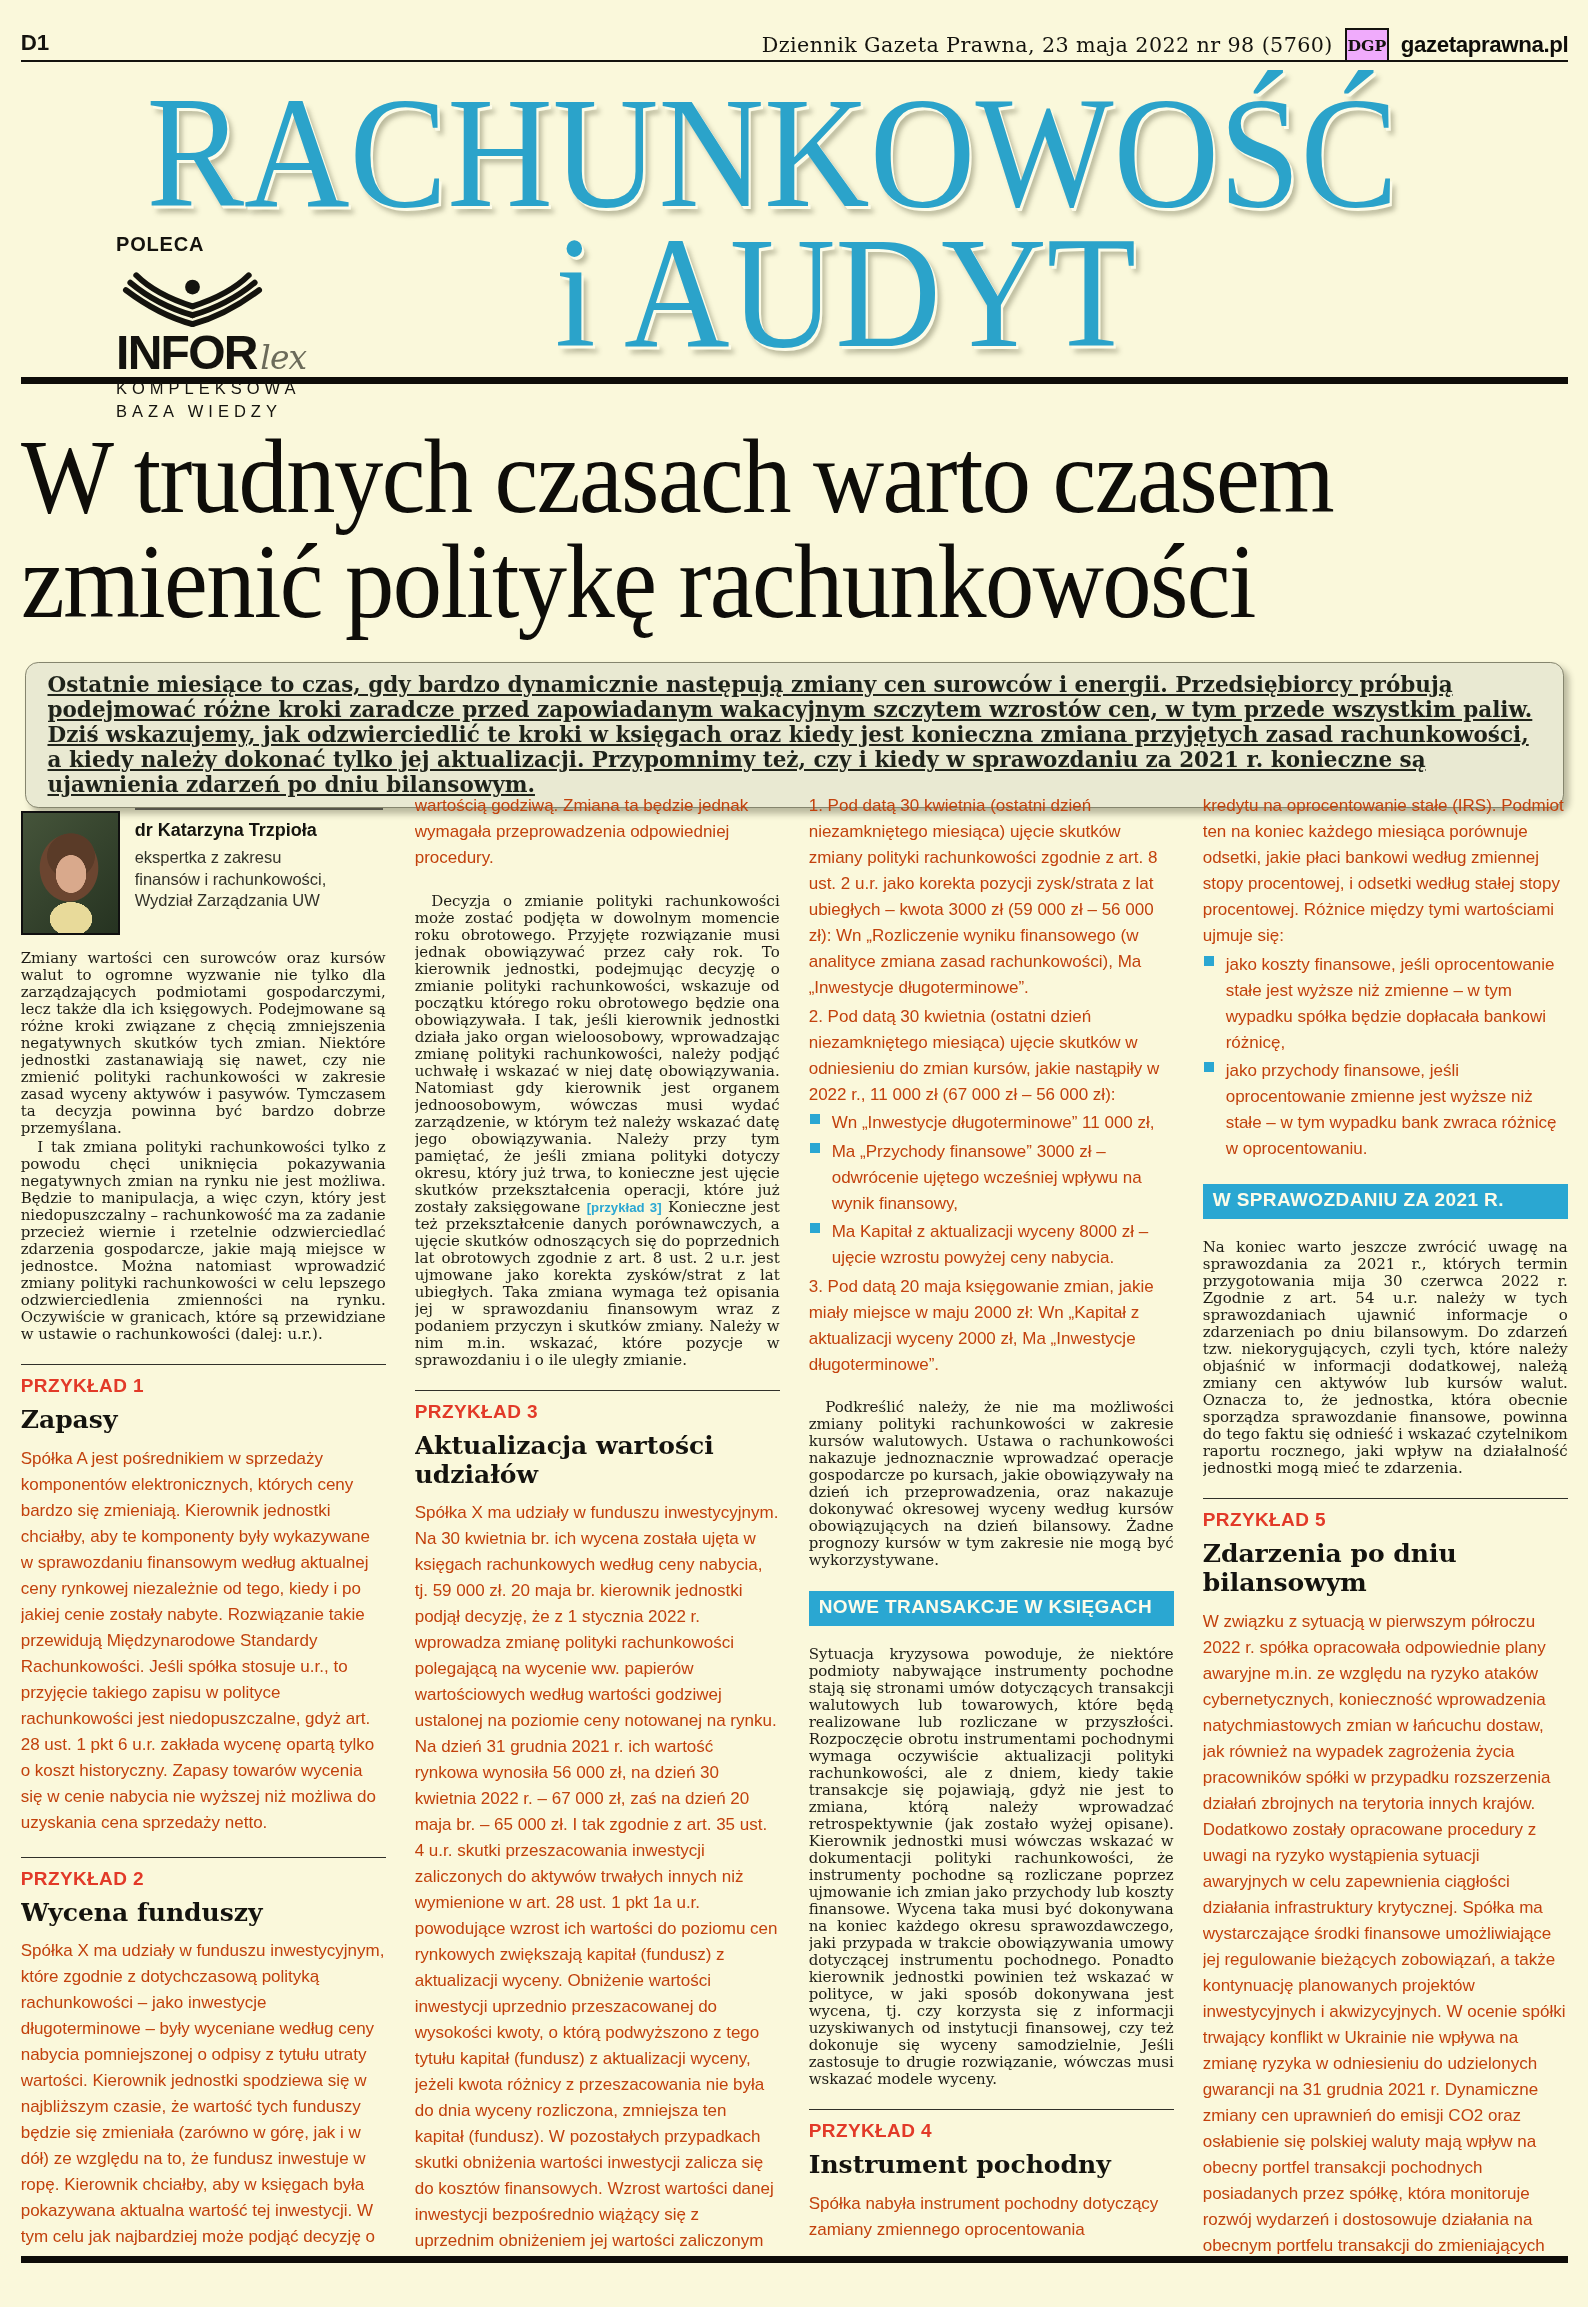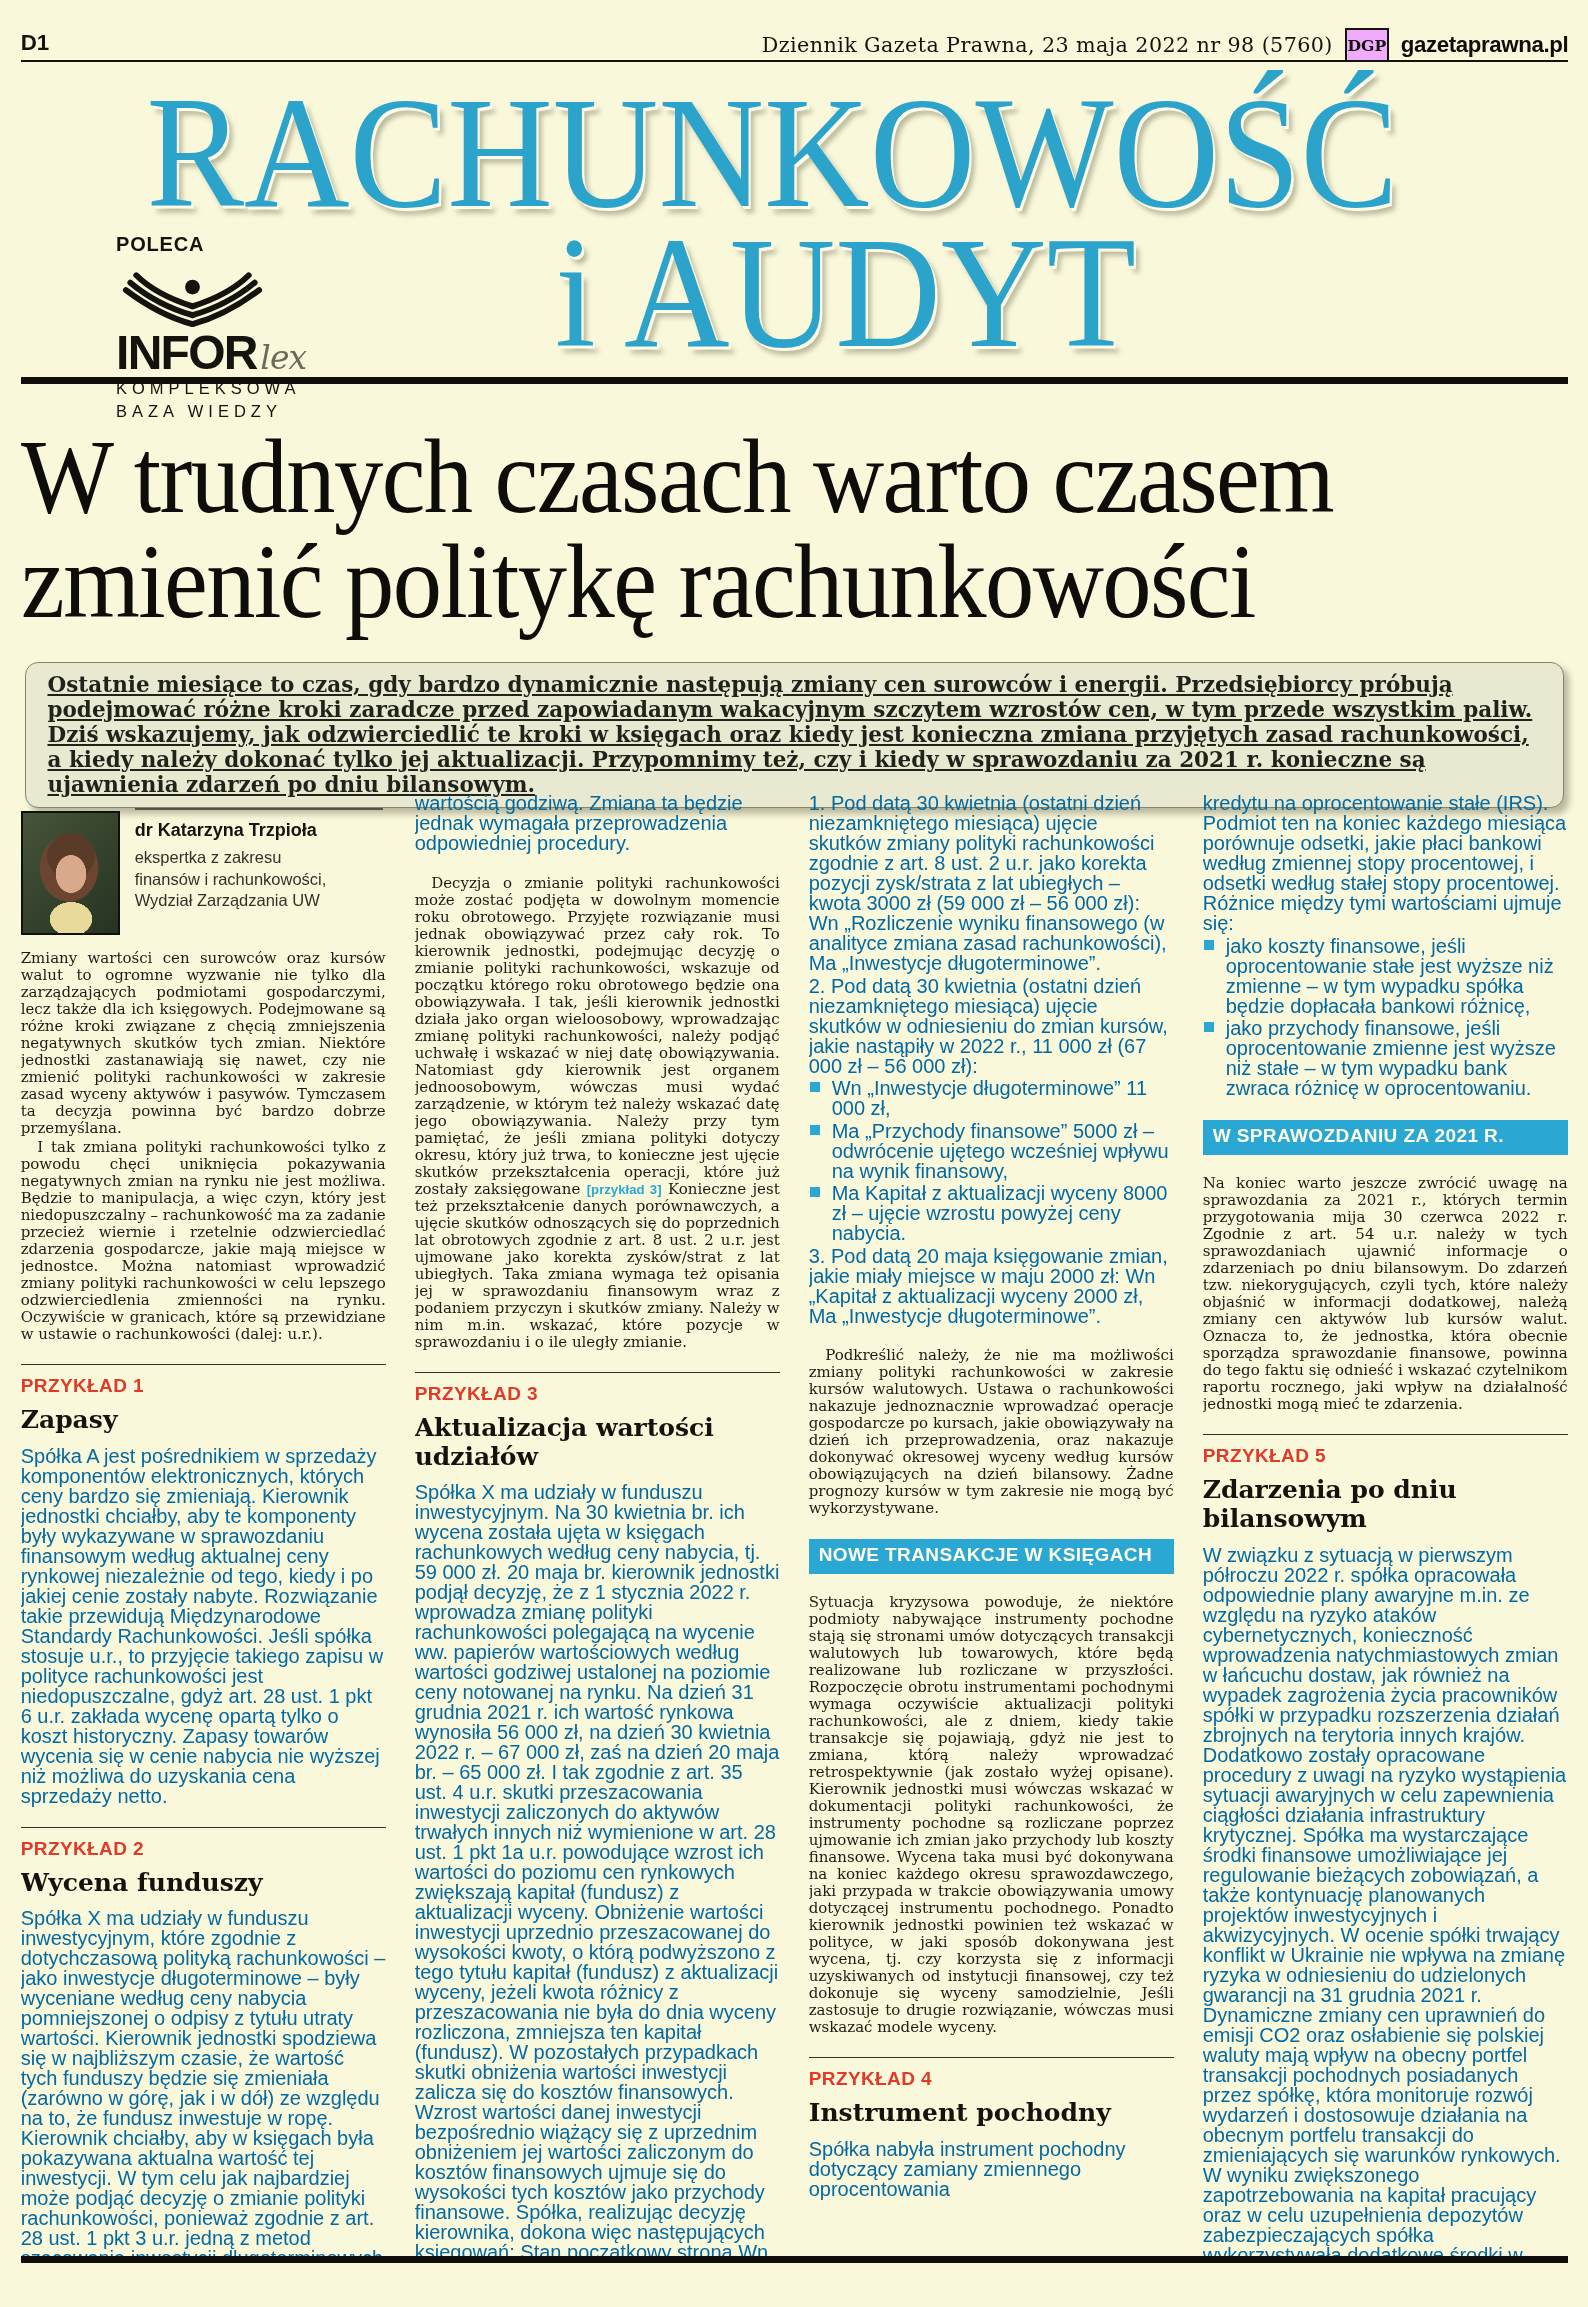--- a/index.html
+++ b/index.html
@@ -52,21 +52,21 @@
       linear-gradient(135deg,#45543A,#263321);}
   .author-meta{position:absolute;left:114px;top:15px;width:248px;}
   .author-rule{height:1.7px;background:#55544a;margin-bottom:10px;}
   .author-name{font:bold 18px "Liberation Sans",sans-serif;color:#15140F;margin-bottom:6.6px;}
   .author-bio{font:16.5px/21.5px "Liberation Sans",sans-serif;color:#33322A;}
   
   .body-p{font-family:"DejaVu Serif",serif;font-size:15px;line-height:17px;color:#1D1C15;
           text-align:justify;margin:0 0 1.7px;}
   .body-p.ind{text-indent:16.5px;}
   .body-p.gap{margin-top:21.5px;}
-  .ex-p{font-family:"Liberation Sans",sans-serif;font-size:20px;line-height:20px;color:#0369a1;margin:0 0 2.5px;}
+  .ex-p{font-family:"Liberation Sans",sans-serif;font-size:17px;line-height:26px;color:#c2410c;margin:0 0 2.5px;}
   .ex-label{border-top:1.7px solid #30302A;color:#E23A28;font:bold 19px "Liberation Sans",sans-serif;
             padding-top:10px;margin-top:21px;letter-spacing:0.4px;}
   .ex-title{font:bold 25px "DejaVu Serif",serif;color:#14130E;margin:8.3px 0 11.6px;}
   .sec-banner{background:#2AA7D2;color:#FDFCE9;font:bold 19px "Liberation Sans",sans-serif;
               padding:5.8px 10px 7.4px;margin:21.5px 0 20px;letter-spacing:0.4px;}
   .ex-p.bullet{position:relative;padding-left:23px;}
   .ex-p.bullet::before{content:"";position:absolute;left:1.7px;top:4.1px;width:10px;height:10px;background:#2AA7D2;}
   .ref{color:#2AA7D2;font-family:"Liberation Sans",sans-serif;font-weight:bold;font-size:13.2px;}
   .cr-marks{text-align:right;color:#D9291C;font-size:21.5px;letter-spacing:2.5px;margin-top:6.6px;}
   .legal-title{border-top:1.7px dotted #77776A;margin-top:28px;padding-top:11.6px;
@@ -144,21 +144,21 @@
       <p class="ex-p">wartością godziwą. Zmiana ta będzie jednak wymagała przeprowadzenia odpowiedniej procedury.</p>
       <p class="body-p ind gap">Decyzja o zmianie polityki rachunkowości może zostać podjęta w dowolnym momencie roku obrotowego. Przyjęte rozwiązanie musi jednak obowiązywać przez cały rok. To kierownik jednostki, podejmując decyzję o zmianie polityki rachunkowości, wskazuje od początku którego roku obrotowego będzie ona obowiązywała. I tak, jeśli kierownik jednostki działa jako organ wieloosobowy, wprowadzając zmianę polityki rachunkowości, należy podjąć uchwałę i wskazać w niej datę obowiązywania. Natomiast gdy kierownik jest organem jednoosobowym, wówczas musi wydać zarządzenie, w którym też należy wskazać datę jego obowiązywania. Należy przy tym pamiętać, że jeśli zmiana polityki dotyczy okresu, który już trwa, to konieczne jest ujęcie skutków przekształcenia operacji, które już zostały zaksięgowane <span class="ref">[przykład 3]</span> Konieczne jest też przekształcenie danych porównawczych, a ujęcie skutków odnoszących się do poprzednich lat obrotowych zgodnie z art. 8 ust. 2 u.r. jest ujmowane jako korekta zysków/strat z lat ubiegłych. Taka zmiana wymaga też opisania jej w sprawozdaniu finansowym wraz z podaniem przyczyn i skutków zmiany. Należy w nim m.in. wskazać, które pozycje w sprawozdaniu i o ile uległy zmianie.</p>
       <div class="ex-label">PRZYKŁAD 3</div>
       <h3 class="ex-title">Aktualizacja wartości udziałów</h3>
       <p class="ex-p">Spółka X ma udziały w funduszu inwestycyjnym. Na 30 kwietnia br. ich wycena została ujęta w księgach rachunkowych według ceny nabycia, tj. 59 000 zł. 20 maja br. kierownik jednostki podjął decyzję, że z 1 stycznia 2022 r. wprowadza zmianę polityki rachunkowości polegającą na wycenie ww. papierów wartościowych według wartości godziwej ustalonej na poziomie ceny notowanej na rynku. Na dzień 31 grudnia 2021 r. ich wartość rynkowa wynosiła 56 000 zł, na dzień 30 kwietnia 2022 r. – 67 000 zł, zaś na dzień 20 maja br. – 65 000 zł. I tak zgodnie z art. 35 ust. 4 u.r. skutki przeszacowania inwestycji zaliczonych do aktywów trwałych innych niż wymienione w art. 28 ust. 1 pkt 1a u.r. powodujące wzrost ich wartości do poziomu cen rynkowych zwiększają kapitał (fundusz) z aktualizacji wyceny. Obniżenie wartości inwestycji uprzednio przeszacowanej do wysokości kwoty, o którą podwyższono z tego tytułu kapitał (fundusz) z aktualizacji wyceny, jeżeli kwota różnicy z przeszacowania nie była do dnia wyceny rozliczona, zmniejsza ten kapitał (fundusz). W pozostałych przypadkach skutki obniżenia wartości inwestycji zalicza się do kosztów finansowych. Wzrost wartości danej inwestycji bezpośrednio wiążący się z uprzednim obniżeniem jej wartości zaliczonym do kosztów finansowych ujmuje się do wysokości tych kosztów jako przychody finansowe. Spółka, realizując decyzję kierownika, dokona więc następujących księgowań: Stan początkowy strona Wn konta „Inwestycje długoterminowe” 59 000 zł:</p>
     </div>
   <div class="col">
       <p class="ex-p">1. Pod datą 30 kwietnia (ostatni dzień niezamkniętego miesiąca) ujęcie skutków zmiany polityki rachunkowości zgodnie z art. 8 ust. 2 u.r. jako korekta pozycji zysk/strata z lat ubiegłych – kwota 3000 zł (59 000 zł – 56 000 zł): Wn „Rozliczenie wyniku finansowego (w analityce zmiana zasad rachunkowości), Ma „Inwestycje długoterminowe”.</p>
       <p class="ex-p">2. Pod datą 30 kwietnia (ostatni dzień niezamkniętego miesiąca) ujęcie skutków w odniesieniu do zmian kursów, jakie nastąpiły w 2022 r., 11 000 zł (67 000 zł – 56 000 zł):</p>
       <p class="ex-p bullet">Wn „Inwestycje długoterminowe” 11 000 zł,</p>
-      <p class="ex-p bullet">Ma „Przychody finansowe” 5000 zł – odwrócenie ujętego wcześniej wpływu na wynik finansowy,</p>
+      <p class="ex-p bullet">Ma „Przychody finansowe” 3000 zł – odwrócenie ujętego wcześniej wpływu na wynik finansowy,</p>
       <p class="ex-p bullet">Ma Kapitał z aktualizacji wyceny 8000 zł – ujęcie wzrostu powyżej ceny nabycia.</p>
       <p class="ex-p">3. Pod datą 20 maja księgowanie zmian, jakie miały miejsce w maju 2000 zł: Wn „Kapitał z aktualizacji wyceny 2000 zł, Ma „Inwestycje długoterminowe”.</p>
       <p class="body-p ind gap">Podkreślić należy, że nie ma możliwości zmiany polityki rachunkowości w zakresie kursów walutowych. Ustawa o rachunkowości nakazuje jednoznacznie wprowadzać operacje gospodarcze po kursach, jakie obowiązywały na dzień ich przeprowadzenia, oraz nakazuje dokonywać okresowej wyceny według kursów obowiązujących na dzień bilansowy. Żadne prognozy kursów w tym zakresie nie mogą być wykorzystywane.</p>
       <div class="sec-banner">NOWE TRANSAKCJE W KSIĘGACH</div>
       <p class="body-p">Sytuacja kryzysowa powoduje, że niektóre podmioty nabywające instrumenty pochodne stają się stronami umów dotyczących transakcji walutowych lub towarowych, które będą realizowane lub rozliczane w przyszłości. Rozpoczęcie obrotu instrumentami pochodnymi wymaga oczywiście aktualizacji polityki rachunkowości, ale z dniem, kiedy takie transakcje się pojawiają, gdyż nie jest to zmiana, którą należy wprowadzać retrospektywnie (jak zostało wyżej opisane). Kierownik jednostki musi wówczas wskazać w dokumentacji polityki rachunkowości, że instrumenty pochodne są rozliczane poprzez ujmowanie ich zmian jako przychody lub koszty finansowe. Wycena taka musi być dokonywana na koniec każdego okresu sprawozdawczego, jaki przypada w trakcie obowiązywania umowy dotyczącej instrumentu pochodnego. Ponadto kierownik jednostki powinien też wskazać w polityce, w jaki sposób dokonywana jest wycena, tj. czy korzysta się z informacji uzyskiwanych od instytucji finansowej, czy też dokonuje się wyceny samodzielnie, Jeśli zastosuje to drugie rozwiązanie, wówczas musi wskazać modele wyceny.</p>
       <div class="ex-label">PRZYKŁAD 4</div>
       <h3 class="ex-title">Instrument pochodny</h3>
       <p class="ex-p">Spółka nabyła instrument pochodny dotyczący zamiany zmiennego oprocentowania</p>
     </div>
   <div class="col">

